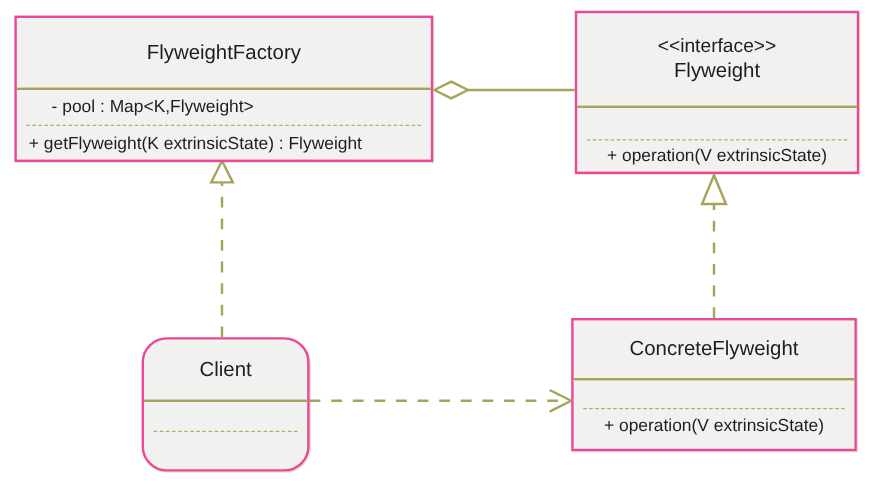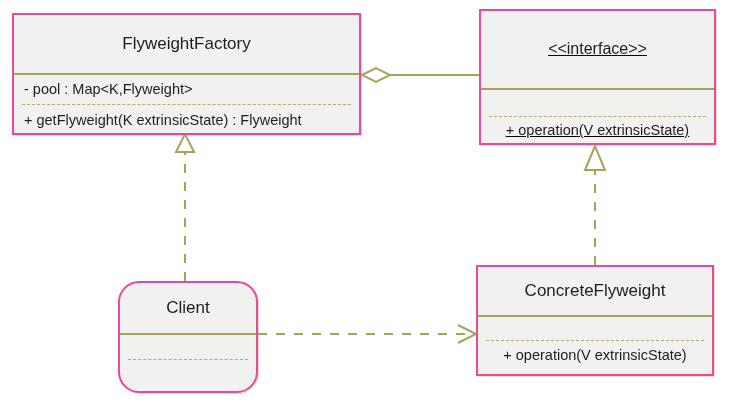--- a/index.html
+++ b/index.html
@@ -79,24 +79,24 @@
   .dash-sep {
     height: 0;
     border-top: 1px dashed #b5ad63;
     margin: 0 8px;
     flex: none;
   }
 
   
   #class-flyweightfactory { left: 12px;  top: 13px;  width: 349px; height: 122px; }
   #class-flyweightfactory .uml-header { height: 60px; }
-  #class-flyweightfactory .attrs { height: 29px; }
+  #class-flyweightfactory .attrs { height: 29px; margin-left: 19px; }
   #class-flyweightfactory .ops   { height: 31px; }
 
-  #class-flyweight { left: 479px; top: 9px; width: 237px; height: 136px; text-decoration: underline; }
+  #class-flyweight { left: 479px; top: 9px; width: 237px; height: 136px; }
   #class-flyweight .uml-header { height: 79px; }
   #class-flyweight .attrs { height: 26px; }
   #class-flyweight .ops   { height: 28px; }
 
   #class-client { left: 118px; top: 281px; width: 140px; height: 112px; border-radius: 21px; }
   #class-client .uml-header { height: 52px; }
   #class-client .attrs { height: 24px; }
   #class-client .ops   { height: 30px; }
 
   #class-concreteflyweight { left: 476px; top: 265px; width: 238px; height: 111px; }
@@ -143,20 +143,21 @@
       <div class="dash-sep"></div>
       <div class="compartment ops">
         <div class="member">+ getFlyweight(K extrinsicState) : Flyweight</div>
       </div>
     </div>
   </div>
 
   <div class="uml-class" id="class-flyweight">
     <div class="uml-header">
       <div class="stereotype">&lt;&lt;interface&gt;&gt;</div>
+      <div class="class-name">Flyweight</div>
     </div>
     <div class="uml-body">
       <div class="compartment attrs"></div>
       <div class="dash-sep"></div>
       <div class="compartment ops">
         <div class="member center">+ operation(V extrinsicState)</div>
       </div>
     </div>
   </div>
 

